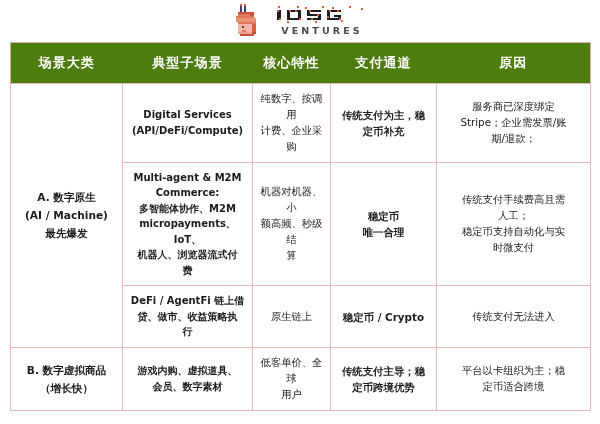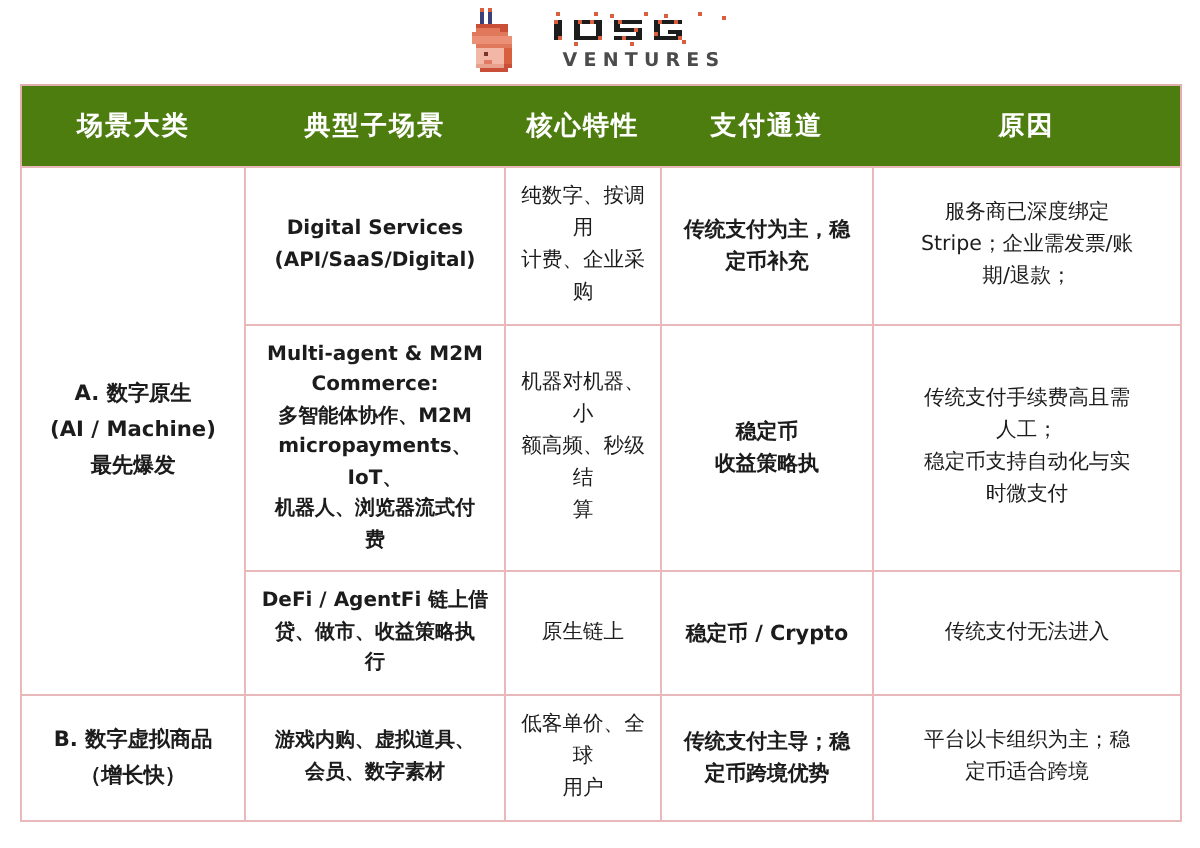--- a/index.html
+++ b/index.html
@@ -222,21 +222,21 @@
     <tbody>
 
       <tr>
         <td class="cat" rowspan="3">
           <span class="ln">A. 数字原生</span>
           <span class="ln">(AI / Machine)</span>
           <span class="ln">最先爆发</span>
         </td>
         <td class="sub">
           <span class="ln">Digital Services</span>
-          <span class="ln">(API/SaaS/Digital)</span>
+          <span class="ln">(API/DeFi/Compute)</span>
         </td>
         <td class="feat">
           <span class="ln">纯数字、按调用</span>
           <span class="ln">计费、企业采购</span>
         </td>
         <td class="chan">
           <span class="ln">传统支付为主，稳</span>
           <span class="ln">定币补充</span>
         </td>
         <td class="reason">
@@ -255,21 +255,21 @@
           <span class="ln">机器人、浏览器流式付</span>
           <span class="ln">费</span>
         </td>
         <td class="feat">
           <span class="ln">机器对机器、小</span>
           <span class="ln">额高频、秒级结</span>
           <span class="ln">算</span>
         </td>
         <td class="chan">
           <span class="ln">稳定币</span>
-          <span class="ln">收益策略执</span>
+          <span class="ln">唯一合理</span>
         </td>
         <td class="reason">
           <span class="ln">传统支付手续费高且需</span>
           <span class="ln">人工；</span>
           <span class="ln">稳定币支持自动化与实</span>
           <span class="ln">时微支付</span>
         </td>
       </tr>
 
       <tr>

